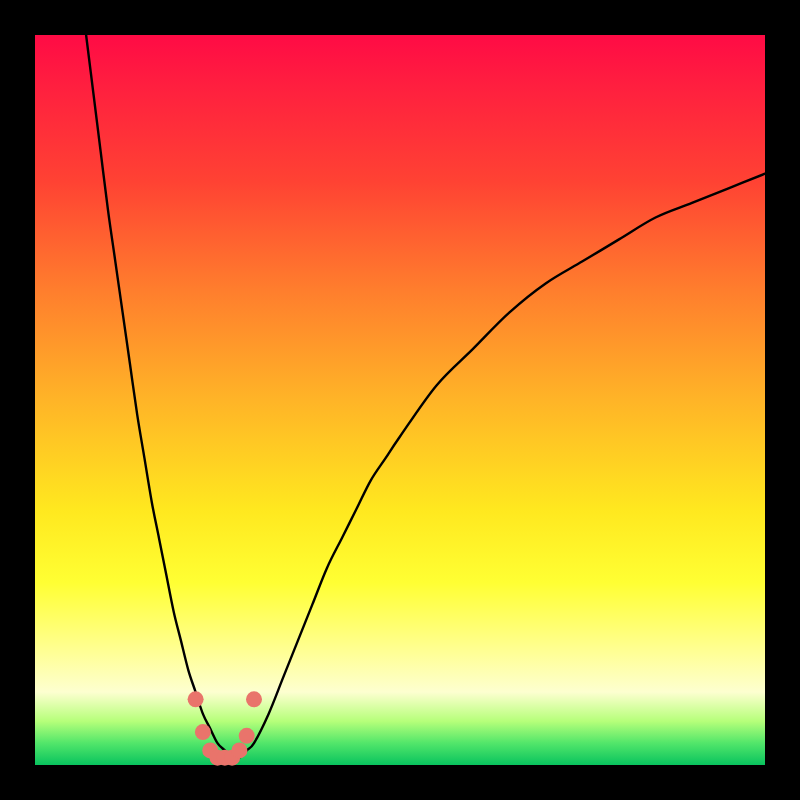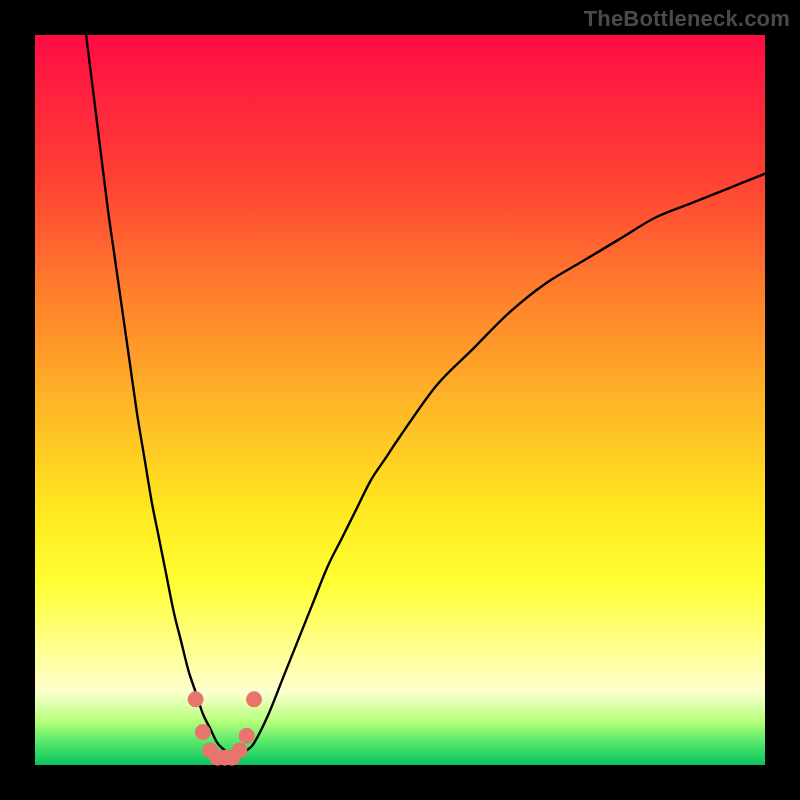--- a/index.html
+++ b/index.html
@@ -71,14 +71,13 @@
           <circle cx="175.2" cy="715.4" r="8" fill="#e9746b"></circle>
           <circle cx="182.5" cy="722.7" r="8" fill="#e9746b"></circle>
           <circle cx="189.8" cy="722.7" r="8" fill="#e9746b"></circle>
           <circle cx="197.1" cy="722.7" r="8" fill="#e9746b"></circle>
           <circle cx="204.4" cy="715.4" r="8" fill="#e9746b"></circle>
           <circle cx="211.7" cy="700.8" r="8" fill="#e9746b"></circle>
           <circle cx="219.0" cy="664.3" r="8" fill="#e9746b"></circle>
         </g>
     </svg>
   </div>
-  <div class="watermark">TheBottleneck.com</div>
 </div>
 
 </body></html>

